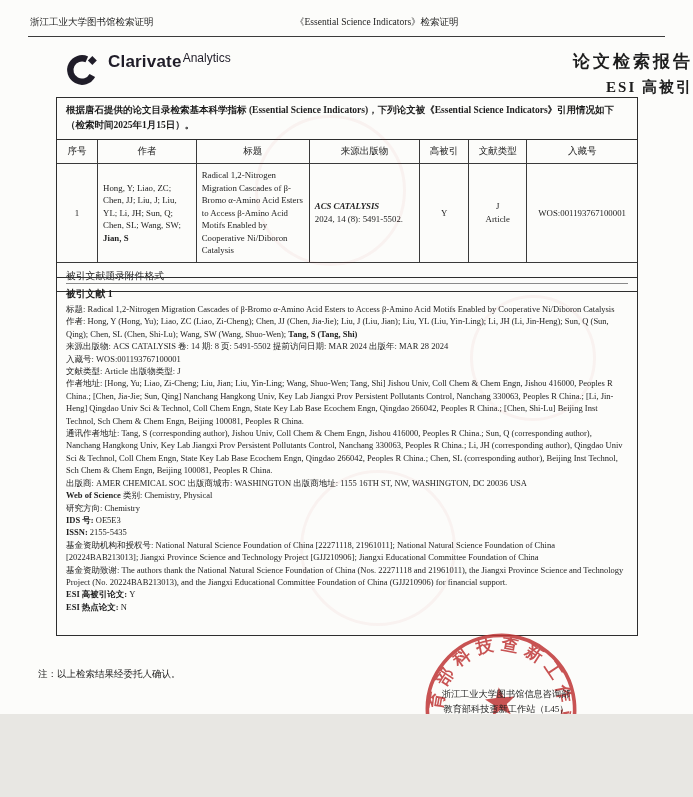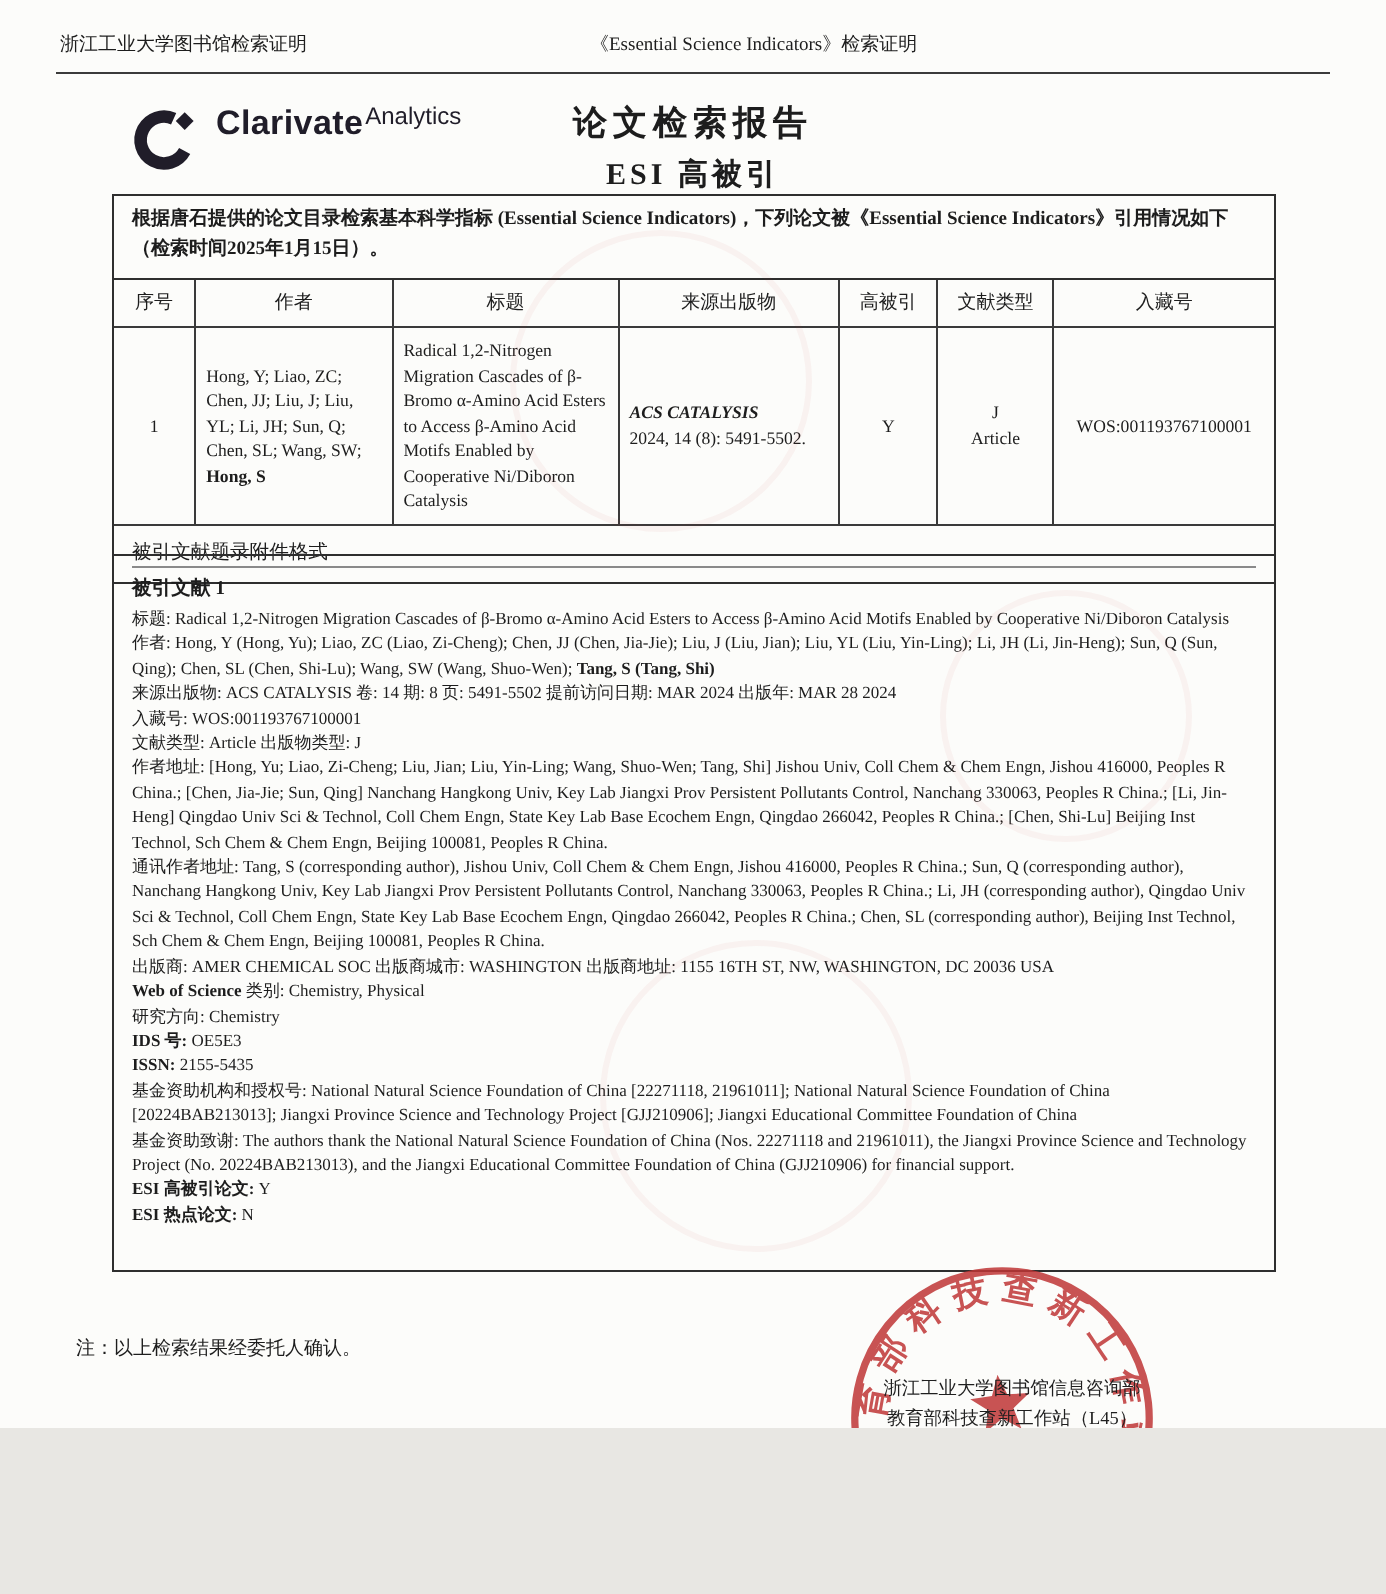--- a/index.html
+++ b/index.html
@@ -10,21 +10,21 @@
   }
   
   .top-header { position:absolute; top:16px; left:30px; right:30px; font-size:9.5px; height:14px; }
   .th-center { position:absolute; left:265px; top:0; }
   .top-rule { position:absolute; top:36px; left:28px; right:28px; border-top:1.5px solid #3b3b3b; }
   
   .brand { position:absolute; top:52px; left:64px; display:flex; gap:8px; align-items:flex-start; }
   .brand-txt { display:flex; flex-direction:row; font-family:"Liberation Sans","DejaVu Sans",sans-serif; color:#201d29; }
   .brand-name { font-size:17px; font-weight:700; letter-spacing:.2px; }
   .brand-sub  { font-size:12px; margin-top:-1px; padding-left:1px; }
-  .titles { position:absolute; top:50px; left:0; right:0; text-align:center; pointer-events:none; }
+  .titles { position:absolute; top:50px; left:0; right:0; text-align:right; pointer-events:none; }
   .title1 { font-size:17px; font-weight:700; letter-spacing:3px; }
   .title2 { font-size:15px; font-weight:700; letter-spacing:2px; margin-top:5px; }
   
   .main-box { position:absolute; top:97px; left:56px; width:582px; border:1.5px solid #2e2e2e; box-sizing:border-box; background:transparent; }
   .intro { padding:5px 9px 6px; font-size:9.5px; line-height:15px; font-weight:600; border-bottom:1.5px solid #2e2e2e; }
   table.results { width:100%; border-collapse:collapse; table-layout:fixed; border-style:hidden; }
   .results th, .results td { border:1px solid #3a3a3a; }
   .results th { font-weight:400; font-size:9.5px; padding:5px 2px; text-align:center; }
   .results td { font-size:8.8px; padding:5px 5px; vertical-align:middle; line-height:12.5px; }
   .td-c { text-align:center; }
@@ -98,21 +98,21 @@
           <th>标题</th>
           <th>来源出版物</th>
           <th>高被引</th>
           <th>文献类型</th>
           <th>入藏号</th>
         </tr>
       </thead>
       <tbody>
         <tr>
           <td class="td-c">1</td>
-          <td><span>Hong, Y; Liao, ZC; Chen, JJ; Liu, J; Liu, YL; Li, JH; Sun, Q; Chen, SL; Wang, SW; </span><span class="bold">Hong, S</span></td>
+          <td><span>Hong, Y; Liao, ZC; Chen, JJ; Liu, J; Liu, YL; Li, JH; Sun, Q; Chen, SL; Wang, SW; </span><span class="bold">Jian, S</span></td>
           <td>Radical 1,2-Nitrogen Migration Cascades of β-Bromo α-Amino Acid Esters to Access β-Amino Acid Motifs Enabled by Cooperative Ni/Diboron Catalysis</td>
           <td>
             <div class="src-name">ACS CATALYSIS</div>
             <div>2024, 14 (8): 5491-5502.</div>
           </td>
           <td class="td-c">Y</td>
           <td class="td-c">
             <div>J</div>
             <div>Article</div>
           </td>

